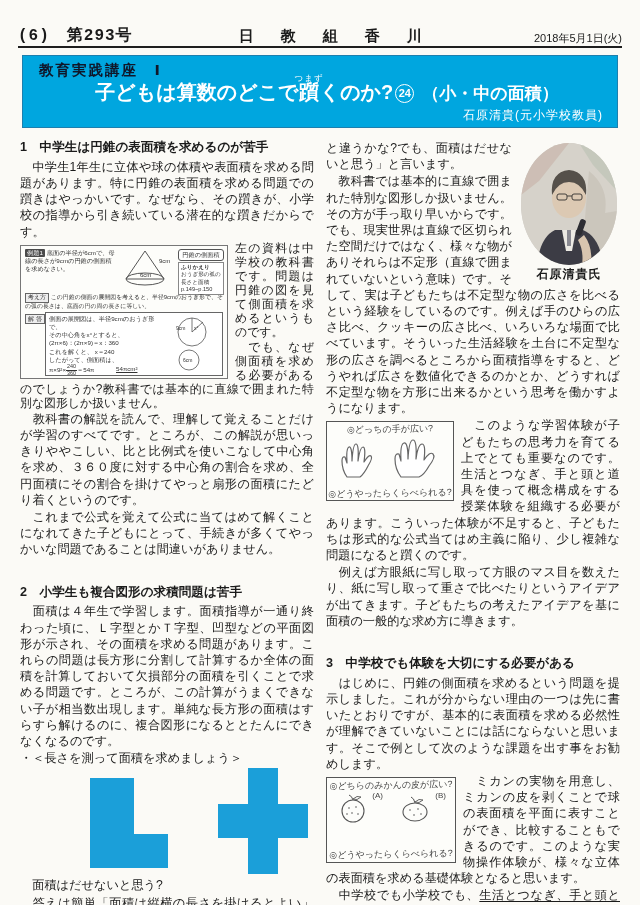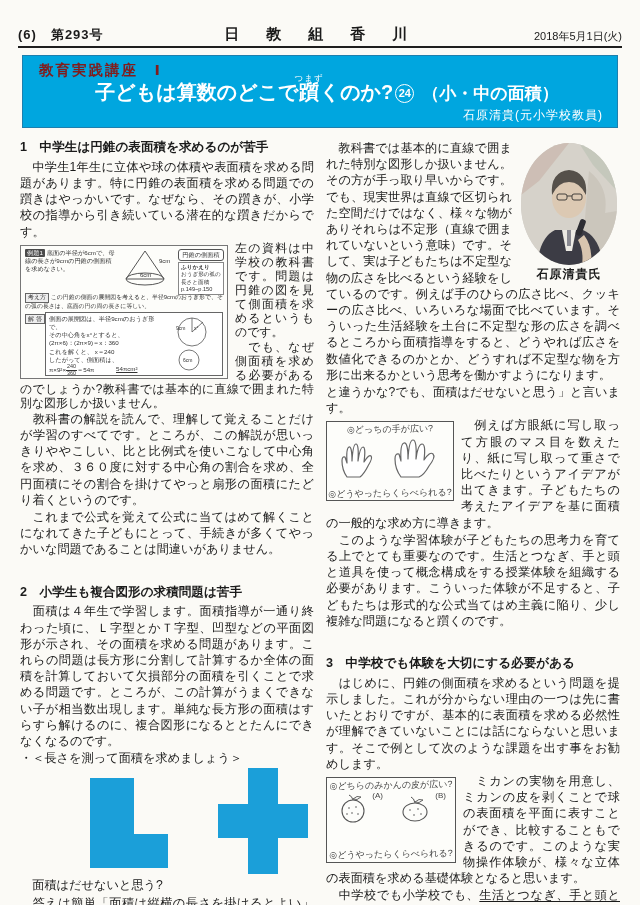--- a/index.html
+++ b/index.html
@@ -3,27 +3,27 @@
 <meta charset="utf-8">
 <style>
   html,body{margin:0;padding:0;}
   .page{
     position:relative;width:640px;height:905px;background:#fbfaf6;
     font-family:"Liberation Sans","DejaVu Sans",sans-serif;color:#1b1b1b;
     overflow:hidden;
   }
   
   .header{position:absolute;top:25px;left:18px;right:18px;display:flex;justify-content:space-between;align-items:flex-end;}
-  .hdr-issue{font-size:13px;font-weight:bold;letter-spacing:1px;}
+  .hdr-issue{font-size:16px;font-weight:bold;letter-spacing:1px;font-family:Liberation Mono, monospace;}
   .hdr-masthead{font-size:15px;font-weight:bold;letter-spacing:6px;}
   .hdr-date{font-size:11px;}
   .header-rule{position:absolute;top:46px;left:18px;right:18px;border-top:2px solid #1e1e1e;}
   
   .banner{position:absolute;top:55px;left:22px;width:596px;height:73px;background:#00a6df;border:1px solid #1d7fae;box-sizing:border-box;}
-  .kicker{position:absolute;top:5px;left:16px;color:#7f1d1d;font-weight:bold;font-size:14.5px;letter-spacing:2px;}
+  .kicker{position:absolute;top:5px;left:16px;color:#0f172a;font-weight:bold;font-size:14.5px;letter-spacing:2px;}
   .banner-title{position:absolute;top:18px;left:14px;right:0;text-align:center;color:#fff;font-weight:bold;font-size:20px;line-height:1;}
   .banner-title ruby rt{font-size:8.5px;font-weight:normal;letter-spacing:1px;}
   .circled{display:inline-block;width:17px;height:17px;line-height:17px;border:1.6px solid #fff;border-radius:50%;font-size:11px;text-align:center;vertical-align:2px;margin:0 2px;}
   .banner-paren{font-size:17px;margin-left:6px;}
   .byline{position:absolute;bottom:3px;right:14px;color:#fff;font-size:12px;letter-spacing:1px;}
   
   .col{position:absolute;top:140px;width:294px;font-size:12.2px;line-height:16.2px;text-align:justify;}
   .col-left{left:20px;} .col-right{left:326px;}
   .col p{margin:0 0 1px;}
   .sec{font-weight:bold;font-size:12.6px;margin:27px 0 3px;line-height:1.25;}
@@ -174,34 +174,34 @@
           <rect x="36" y="51" width="10" height="6" rx="2" fill="none" stroke="#44403c" stroke-width="1"></rect>
           <rect x="51" y="51" width="10" height="6" rx="2" fill="none" stroke="#44403c" stroke-width="1"></rect>
           <line x1="46" y1="53" x2="51" y2="53" stroke="#44403c" stroke-width="1"></line>
           <rect x="57" y="76" width="6" height="17" rx="2.5" fill="#2d2d33" transform="rotate(20 60 84)"></rect>
           <path d="M70,122 Q72,104 63,92 L57,97 Q63,108 61,122 Z" fill="#d8c5af"></path>
         </svg>
       </div>
       <div class="photo-cap">石原清貴氏</div>
     </div>
 
+    <p>と違うかな?でも、面積はだせないと思う」と言います。</p>
     <p>　教科書では基本的に直線で囲まれた特別な図形しか扱いません。その方が手っ取り早いからです。でも、現実世界は直線で区切られた空間だけではなく、様々な物がありそれらは不定形（直線で囲まれていないという意味）です。そして、実は子どもたちは不定型な物の広さを比べるという経験をしているのです。例えば手のひらの広さ比べ、クッキーの広さ比べ、いろいろな場面で比べています。そういった生活経験を土台に不定型な形の広さを調べるところから面積指導をすると、どうやれば広さを数値化できるのかとか、どうすれば不定型な物を方形に出来るかという思考を働かすようになります。</p>
-    <p>と違うかな?でも、面積はだせないと思う」と言います。</p>
 
     <div class="sketchbox handsfig">
       <span class="hw hw-top">◎どっちの手が広い?</span>
       <svg width="110" height="44" viewBox="0 0 110 44" style="margin:0 auto;">
         <path d="M12,42 Q7,35 7,26 Q7,21 10,22 L12,28 Q11,13 14,12 Q17,11 17,26 Q18,9 21,9 Q24,9 23,26 Q25,12 28,12 Q31,12 29,27 Q34,19 36,21 Q38,23 33,31 Q29,39 25,42 Z" fill="#fff" stroke="#666" stroke-width="1.2" stroke-linejoin="round"></path>
         <path d="M66,42 Q60,34 60,24 Q60,18 64,19 L66,26 Q65,9 69,8 Q73,7 73,24 Q74,5 78,5 Q82,5 81,24 Q83,9 87,9 Q91,9 89,25 Q95,16 98,19 Q101,22 94,31 Q89,40 84,42 Z" fill="#fff" stroke="#666" stroke-width="1.2" stroke-linejoin="round"></path>
       </svg>
       <span class="hw hw-bottom">◎どうやったらくらべられる?</span>
     </div>
 
+    <p>　このような学習体験が子どもたちの思考力を育てる上でとても重要なのです。生活とつなぎ、手と頭と道具を使って概念構成をする授業体験を組織する必要があります。こういった体験が不足すると、子どもたちは形式的な公式当てはめ主義に陥り、少し複雑な問題になると躓くのです。</p>
     <p>　例えば方眼紙に写し取って方眼のマス目を数えたり、紙に写し取って重さで比べたりというアイデアが出てきます。子どもたちの考えたアイデアを基に面積の一般的な求め方に導きます。</p>
-    <p>　このような学習体験が子どもたちの思考力を育てる上でとても重要なのです。生活とつなぎ、手と頭と道具を使って概念構成をする授業体験を組織する必要があります。こういった体験が不足すると、子どもたちは形式的な公式当てはめ主義に陥り、少し複雑な問題になると躓くのです。</p>
 
     <div class="sec">3　中学校でも体験を大切にする必要がある</div>
     <p>　はじめに、円錐の側面積を求めるという問題を提示しました。これが分からない理由の一つは先に書いたとおりですが、基本的に表面積を求める必然性が理解できていないことには話にならないと思います。そこで例として次のような課題を出す事をお勧めします。</p>
 
     <div class="sketchbox mikanfig">
       <span class="hw hw-top">◎どちらのみかんの皮が広い?</span>
       <div class="mikan-row">
         <div class="mikan-item">
           <svg width="34" height="32" viewBox="0 0 34 32" class="inline-svg">
             <circle cx="17" cy="19" r="11" fill="none" stroke="#555" stroke-width="1.1"></circle>

